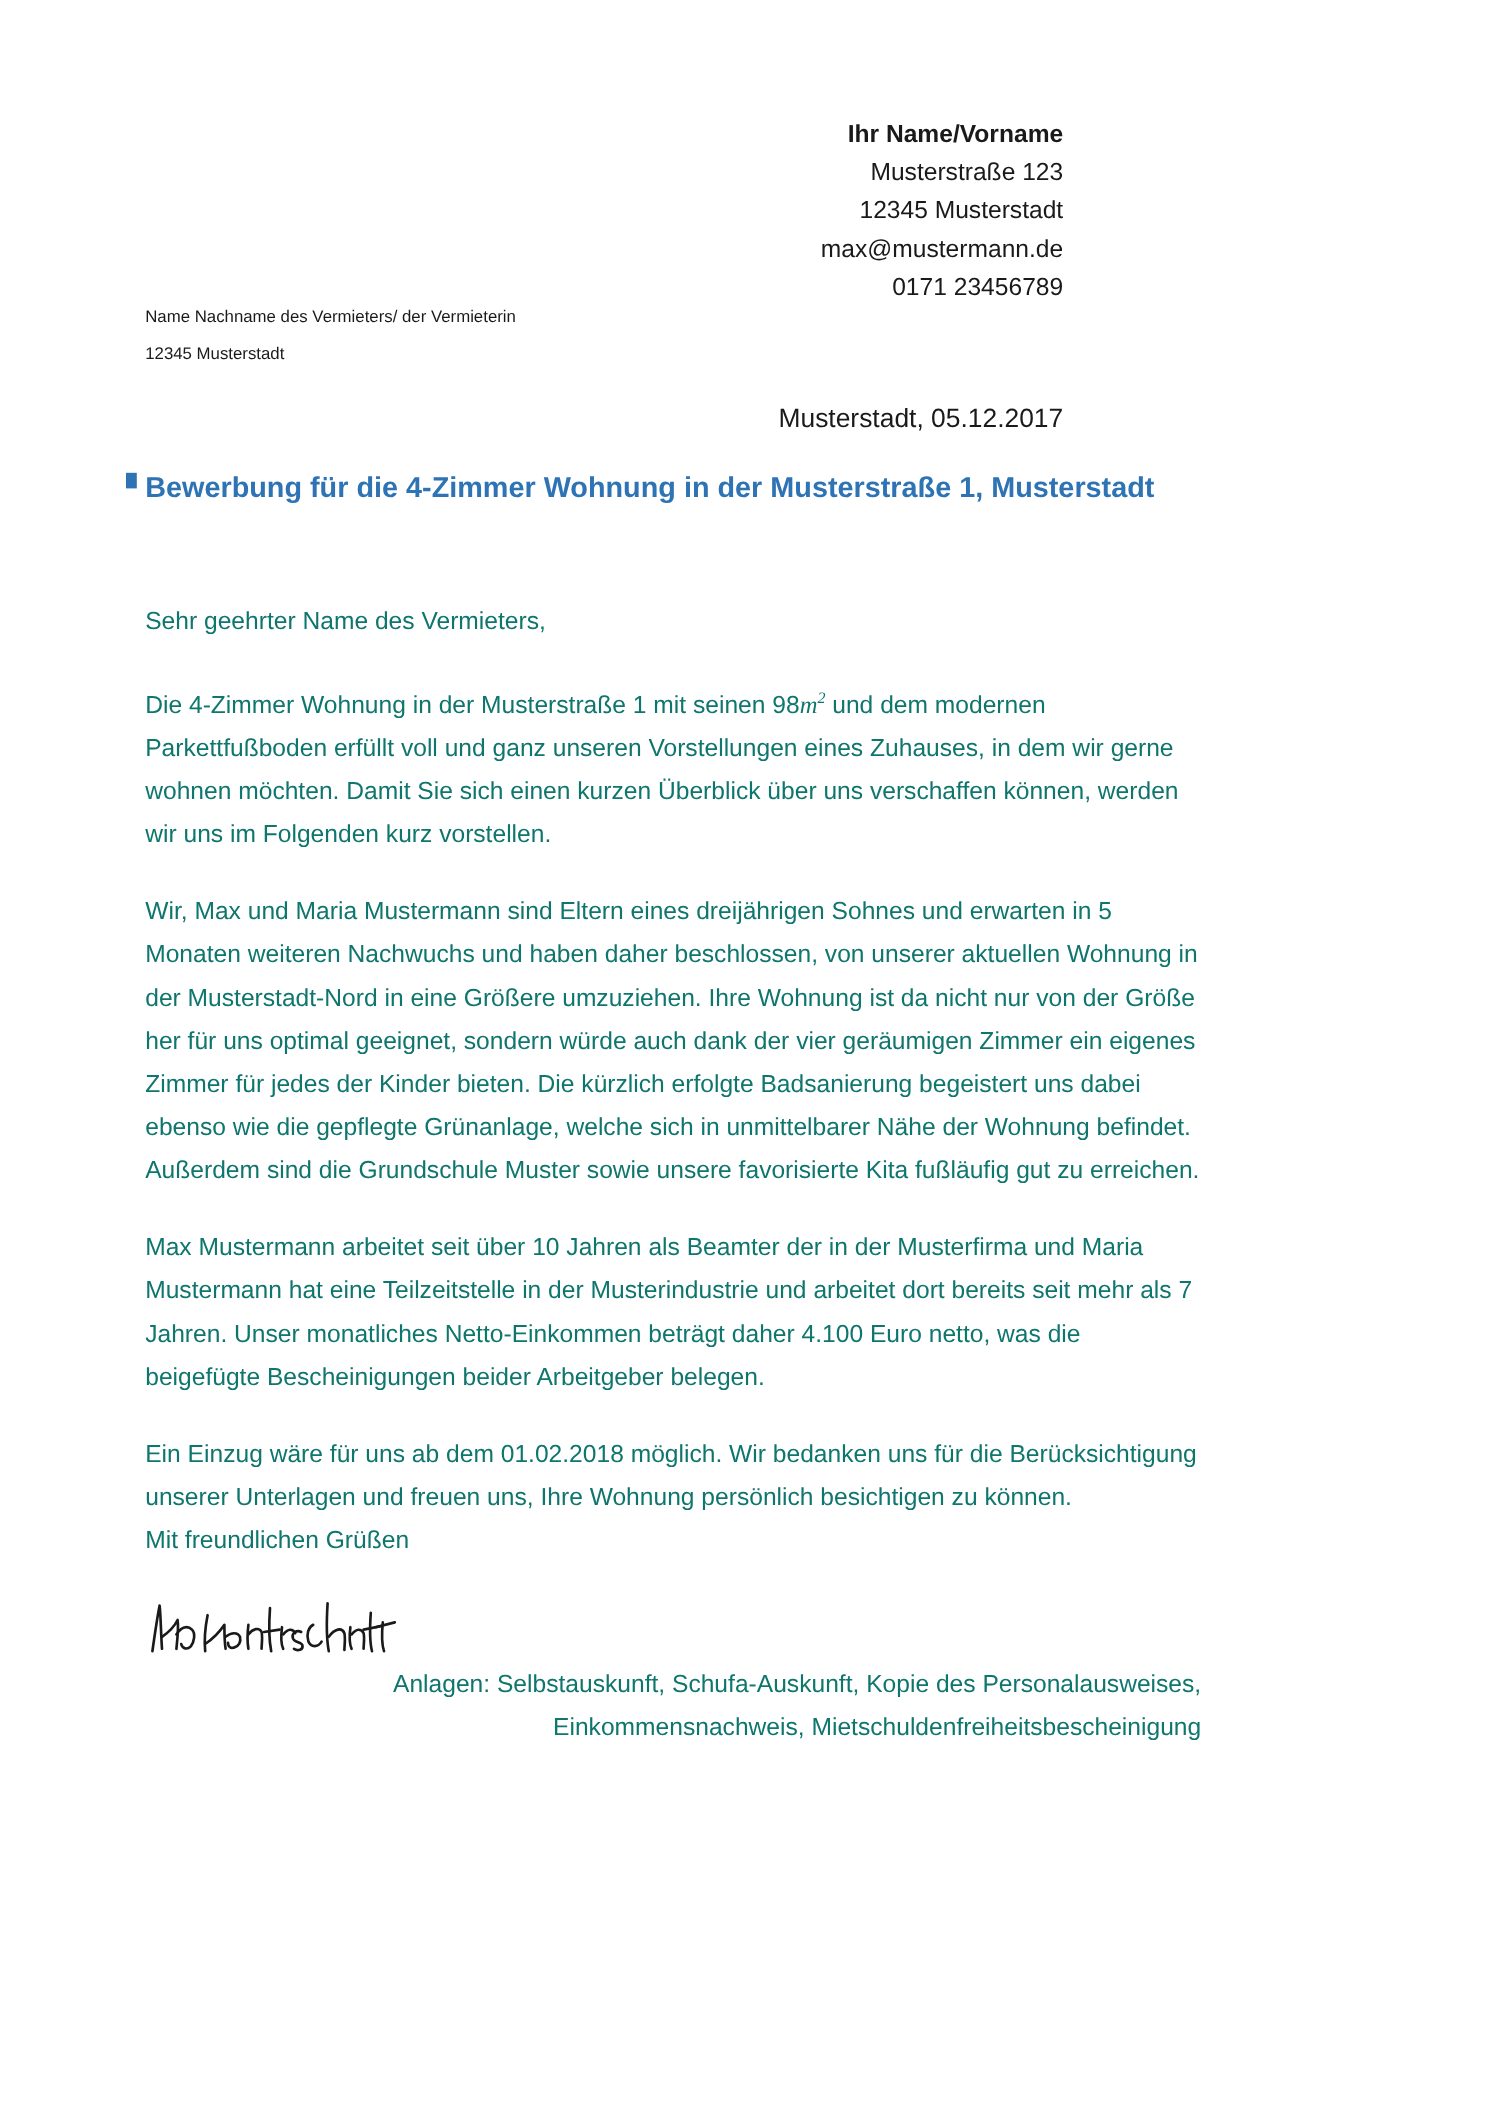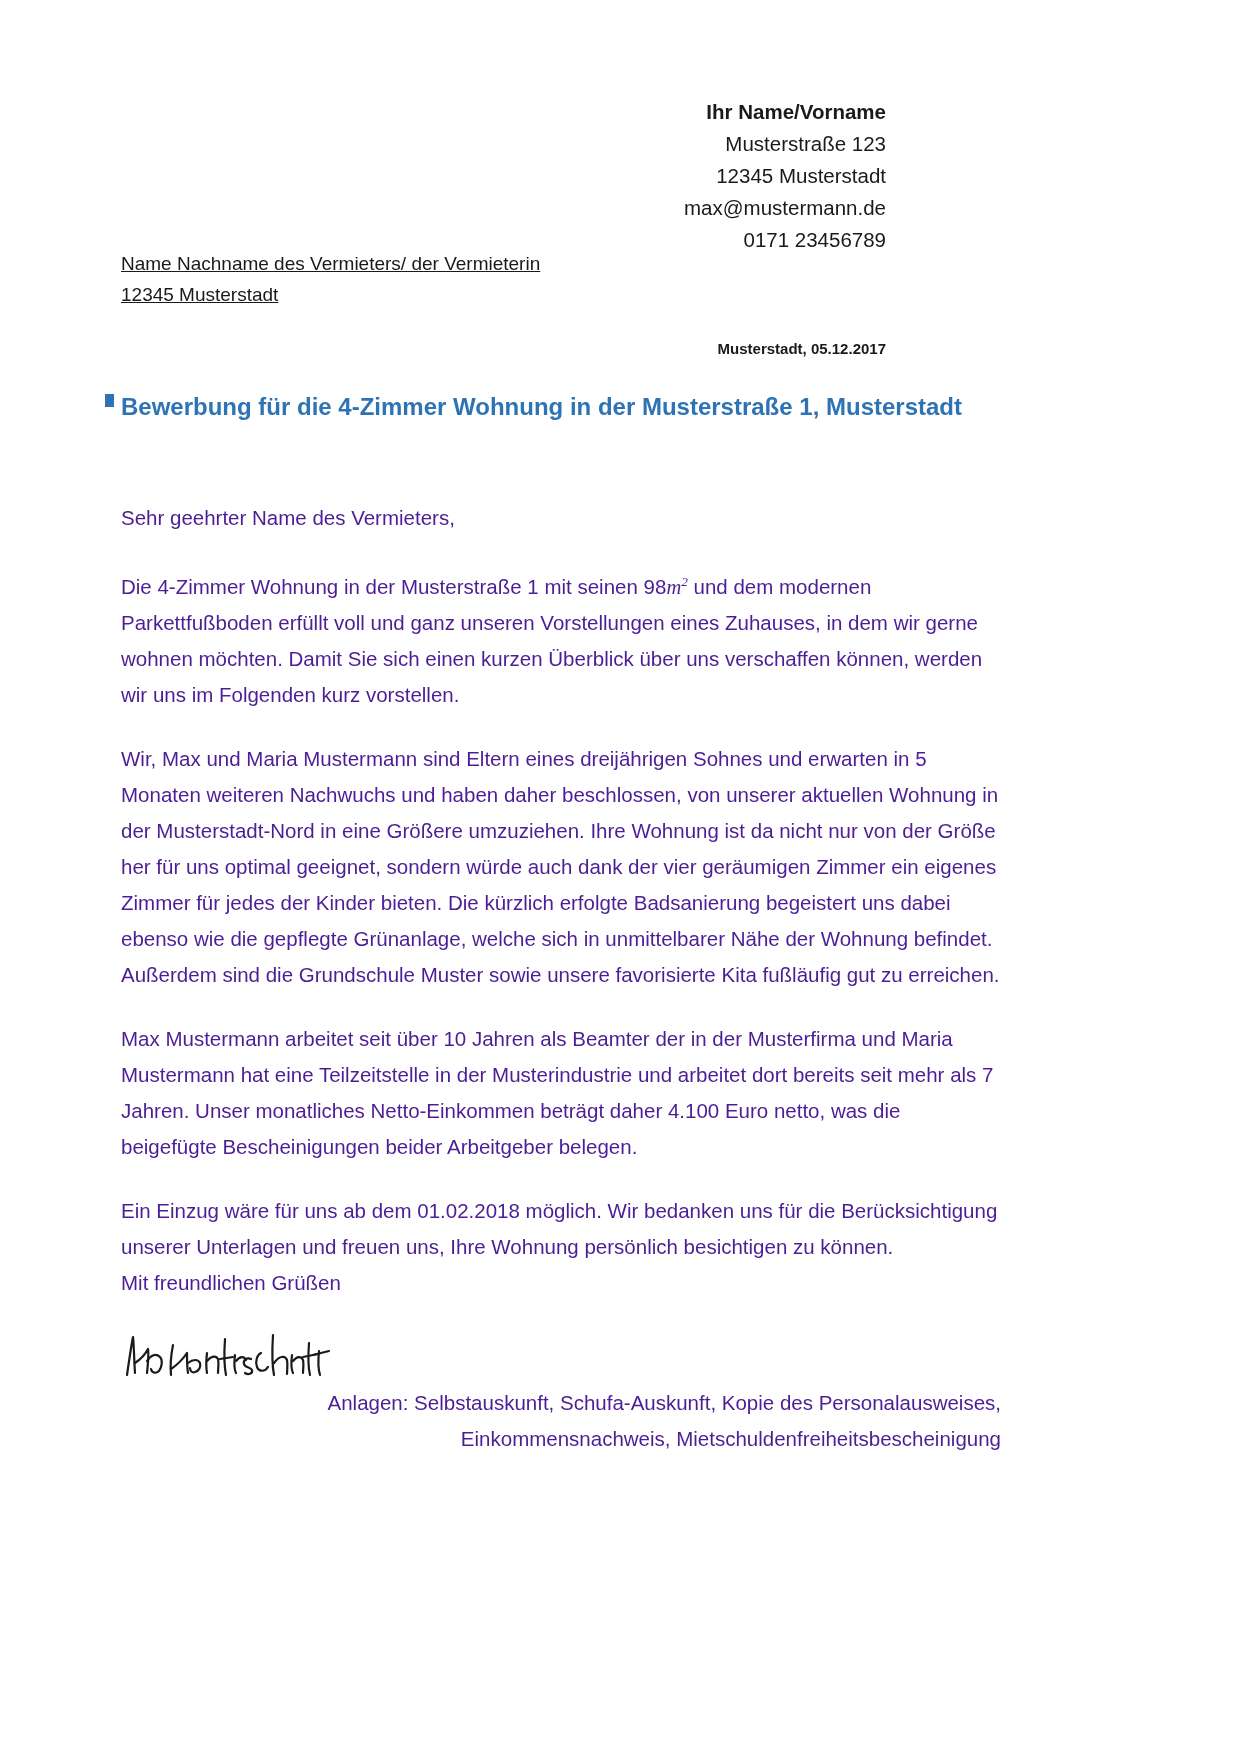--- a/index.html
+++ b/index.html
@@ -35,35 +35,33 @@
   }
   .sender .name {
     font-weight: bold;
   }
 
   
   .recipient {
     position: absolute;
     top: 248px;
     left: 121px;
-    font-size: 19px;
+    font-size: 14px;
     line-height: 31px;
     color: #1a1a1a;
-    text-decoration: underline;
   }
 
   
   .placedate {
     position: absolute;
     top: 334px;
     right: 122px;
-    font-size: 15px;
+    font-size: 22px;
     line-height: 30px;
     color: #1a1a1a;
-    font-weight: bold;
   }
 
   
   .subject-wrap {
     position: absolute;
     top: 388px;
     left: 105px;
     width: 900px;
   }
   .subject-bullet {
@@ -83,21 +81,21 @@
   }
 
   
   .body-text {
     position: absolute;
     top: 500px;
     left: 121px;
     width: 880px;
     font-size: 20.5px;
     line-height: 36px;
-    color: #4c1d95;
+    color: #0f766e;
   }
   .body-text p {
     margin: 0 0 28px 0;
   }
   .body-text p.tight {
     margin-bottom: 0;
   }
   .sup {
     font-style: italic;
     font-family: Liberation Serif, serif;

